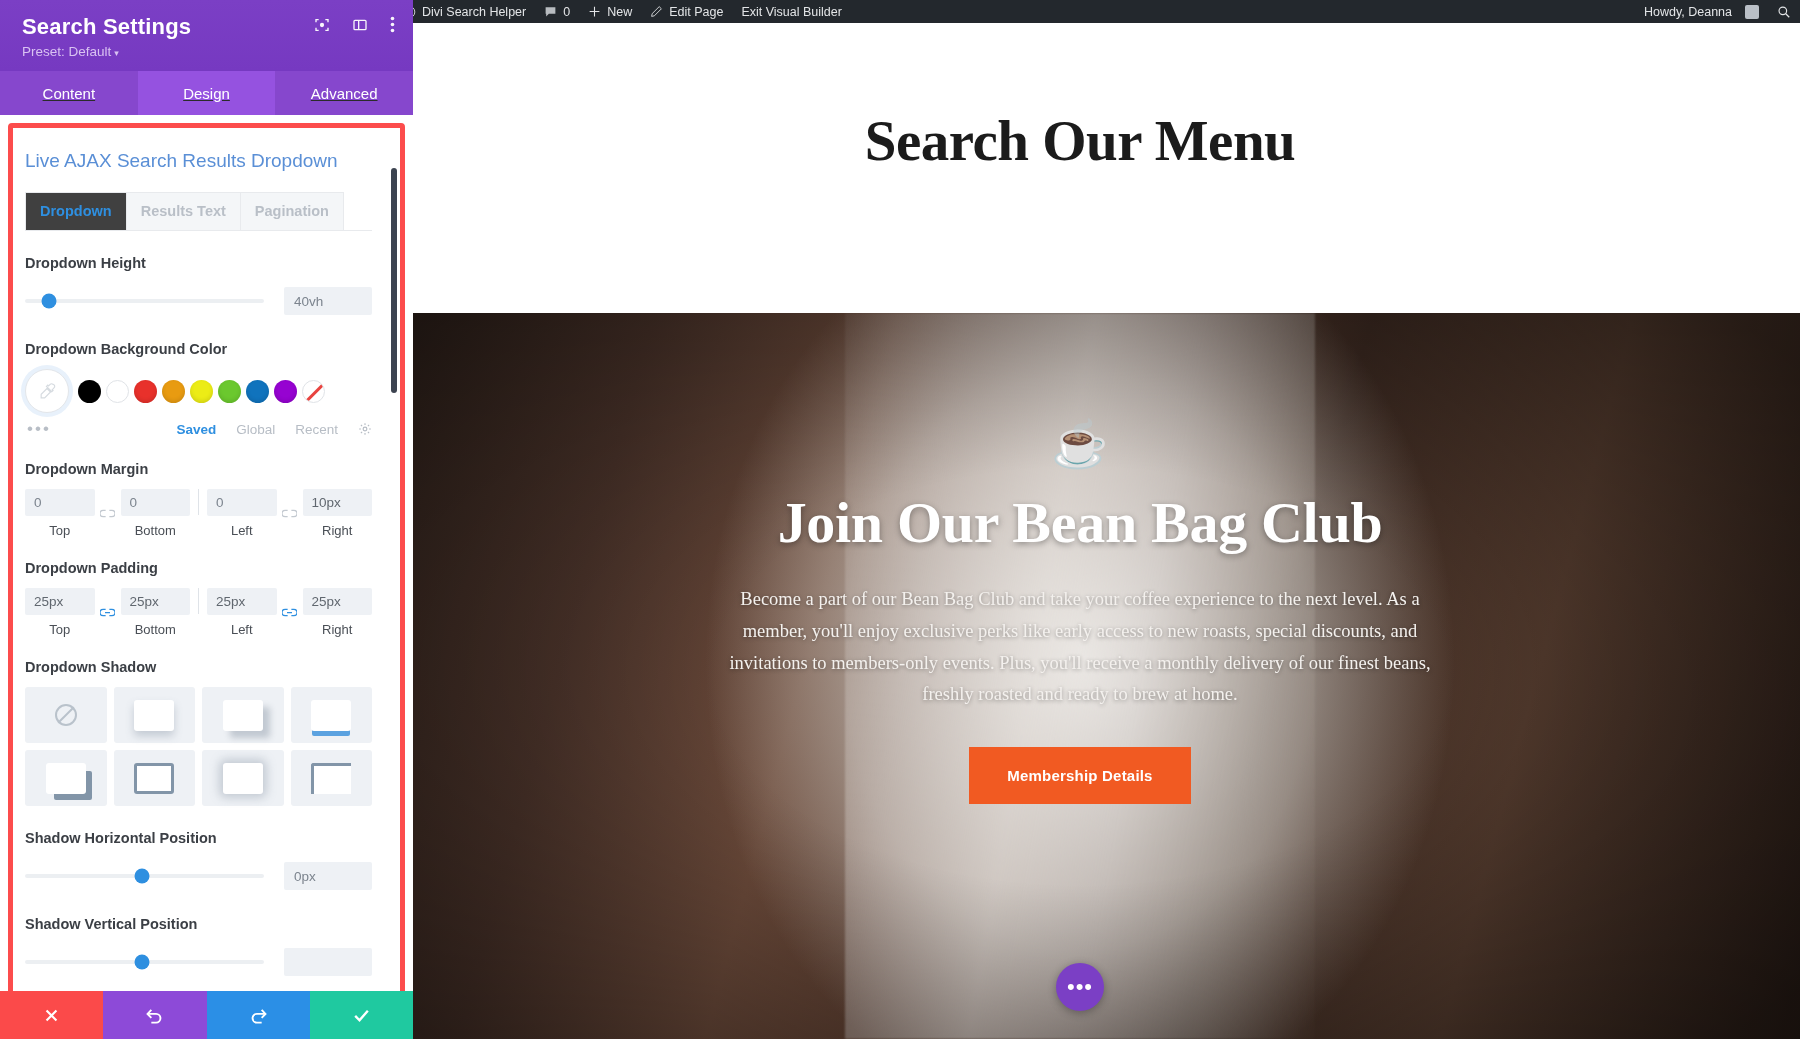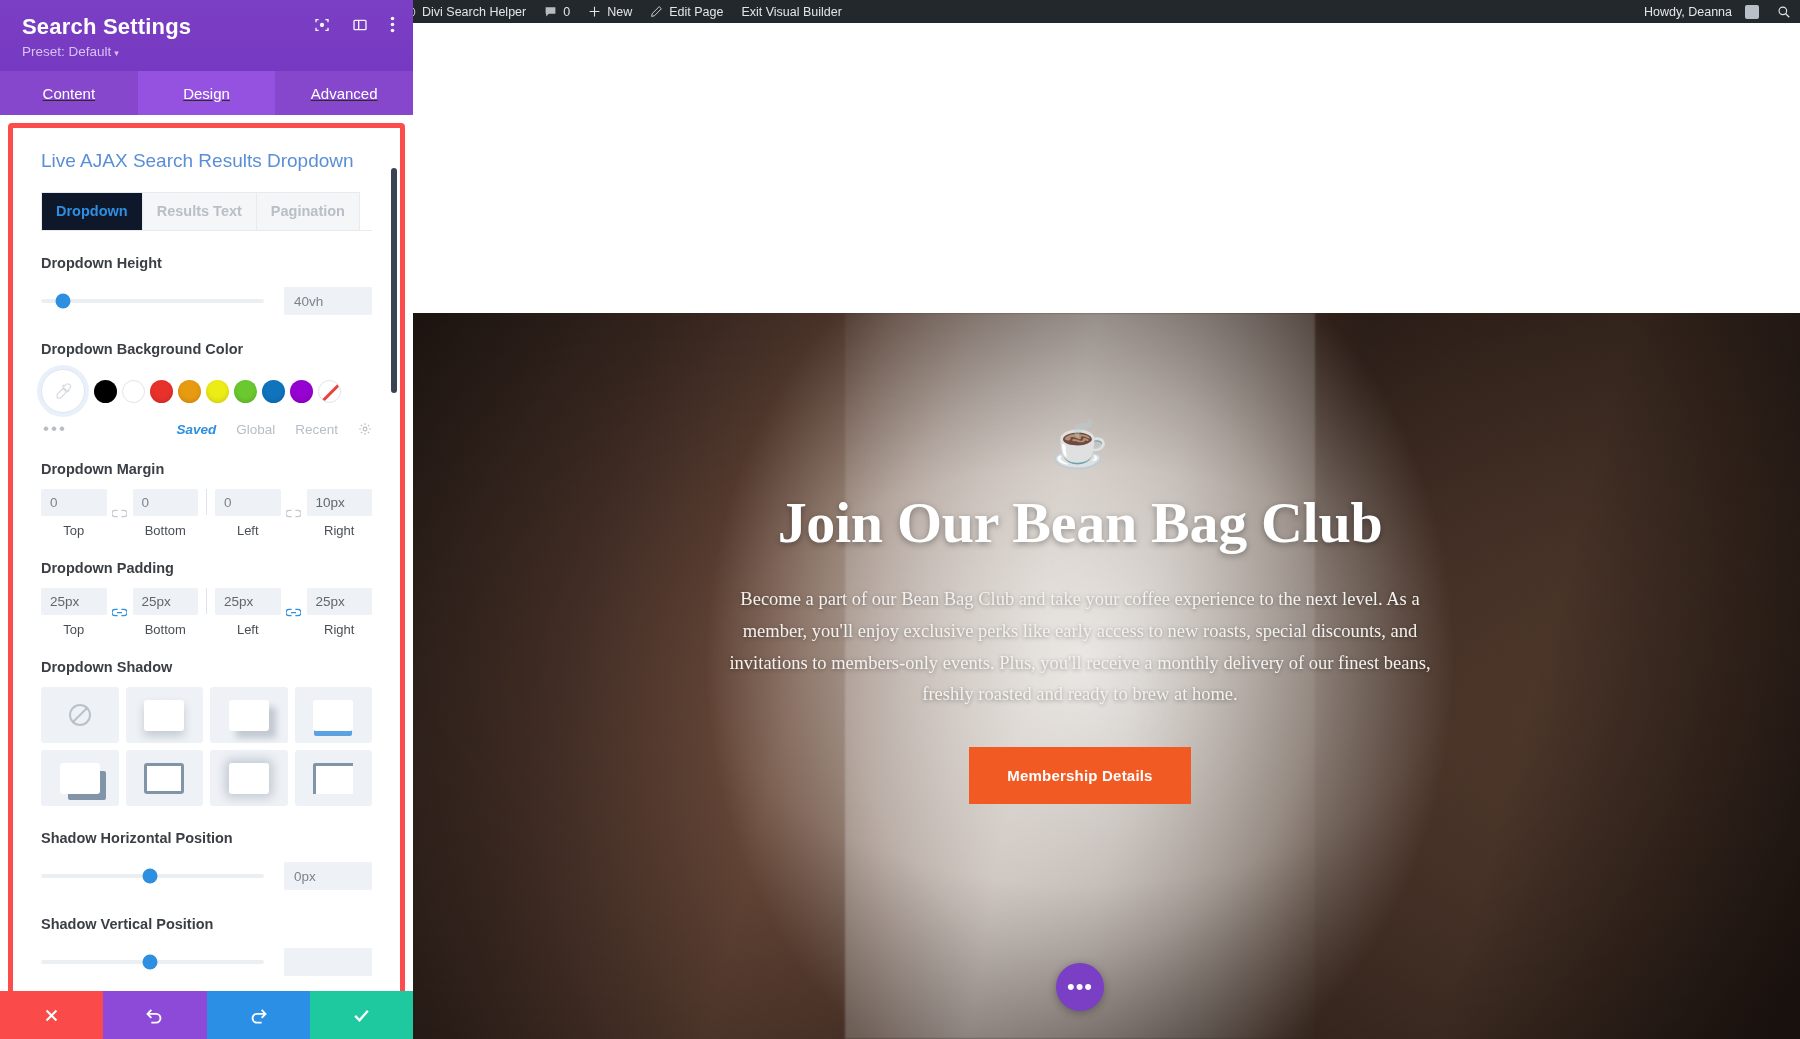--- a/index.html
+++ b/index.html
@@ -61,21 +61,21 @@
     border-radius: 4px;
     overflow: hidden;
     background: #fff;
   }
   .panel-body {
     position: absolute; inset: 0;
     overflow: hidden;
     padding: 0 0 0 0;
   }
   .panel-scroll {
-    padding: 22px 28px 12px 28px;
+    padding: 22px 28px 12px 12px;
   }
 
   .module-title {
     color: #5a8fd6;
     font-size: 19px;
     margin-bottom: 20px;
     white-space: nowrap;
     overflow: hidden;
   }
 
@@ -87,21 +87,21 @@
   .subtab {
     padding: 10px 14px 11px 14px;
     font-size: 14.5px; font-weight: bold;
     color: #b9bfc7; cursor: pointer;
     background: #f4f6f8;
     border: 1px solid #e8eaed;
     border-bottom: none;
     margin-right: -1px;
   }
   .subtab.active {
-    color: #2e8fe0; background: #0f172a;
+    color: #2e8fe0; background: #404040;
     border-color: #e8eaed;
   }
 
   .field-label {
     font-size: 14.5px; font-weight: bold; color: #3b3f45;
     margin-bottom: 16px;
   }
   .field-label.tight { margin-bottom: 12px; }
 
   
@@ -156,21 +156,21 @@
     width: 30px; height: 2.5px; background:#e8433f;
     transform: rotate(-45deg);
   }
   .cp-meta {
     display: flex; align-items: center;
     margin-bottom: 22px; padding-left: 2px;
   }
   .cp-dots { color: #b8bec6; font-size: 17px; letter-spacing: 2px; cursor: pointer; }
   .cp-links { margin-left: auto; display:flex; align-items:center; gap: 20px; }
   .cp-link { font-size: 13.5px; color: #b7bdc5; cursor: pointer; }
-  .cp-link.active { color: #2e8fe0; font-weight: bold; font-style: italic; }
+  .cp-link.active { color: #2e8fe0; font-weight: bold; }
   .cp-gear { color: #b7bdc5; cursor: pointer; display: flex; }
 
   
   .spacing-block { margin-bottom: 22px; }
   .spacing-grid {
     display: flex; align-items: flex-start;
   }
   .sp-pair { display: flex; align-items: center; flex: 1; }
   .sp-divider {
     width: 1px; height: 26px; background: #dfe3e8;
@@ -407,20 +407,21 @@
           <circle cx="10" cy="10" r="6.5" fill="none" stroke="#e3e5e7" stroke-width="2"></circle>
           <path d="M15 15l6 6" stroke="#e3e5e7" stroke-width="2" fill="none"></path>
         </svg>
       </div>
     </div>
   </div>
 
   <div id="page">
 
     <div class="search-section">
+      <div class="search-title">Search Our Menu</div>
     </div>
 
     <div class="hero">
       <div class="hero-vignette"></div>
       <div class="hero-inner">
         <div class="cup-icon">☕</div>
         <div class="hero-title">Join Our Bean Bag Club</div>
         <div class="hero-text">Become a part of our Bean Bag Club and take your coffee experience to the next level. As a member, you'll enjoy exclusive perks like early access to new roasts, special discounts, and invitations to members-only events. Plus, you'll receive a monthly delivery of our finest beans, freshly roasted and ready to brew at home.</div>
         <div class="hero-btn">Membership Details</div>
       </div>

